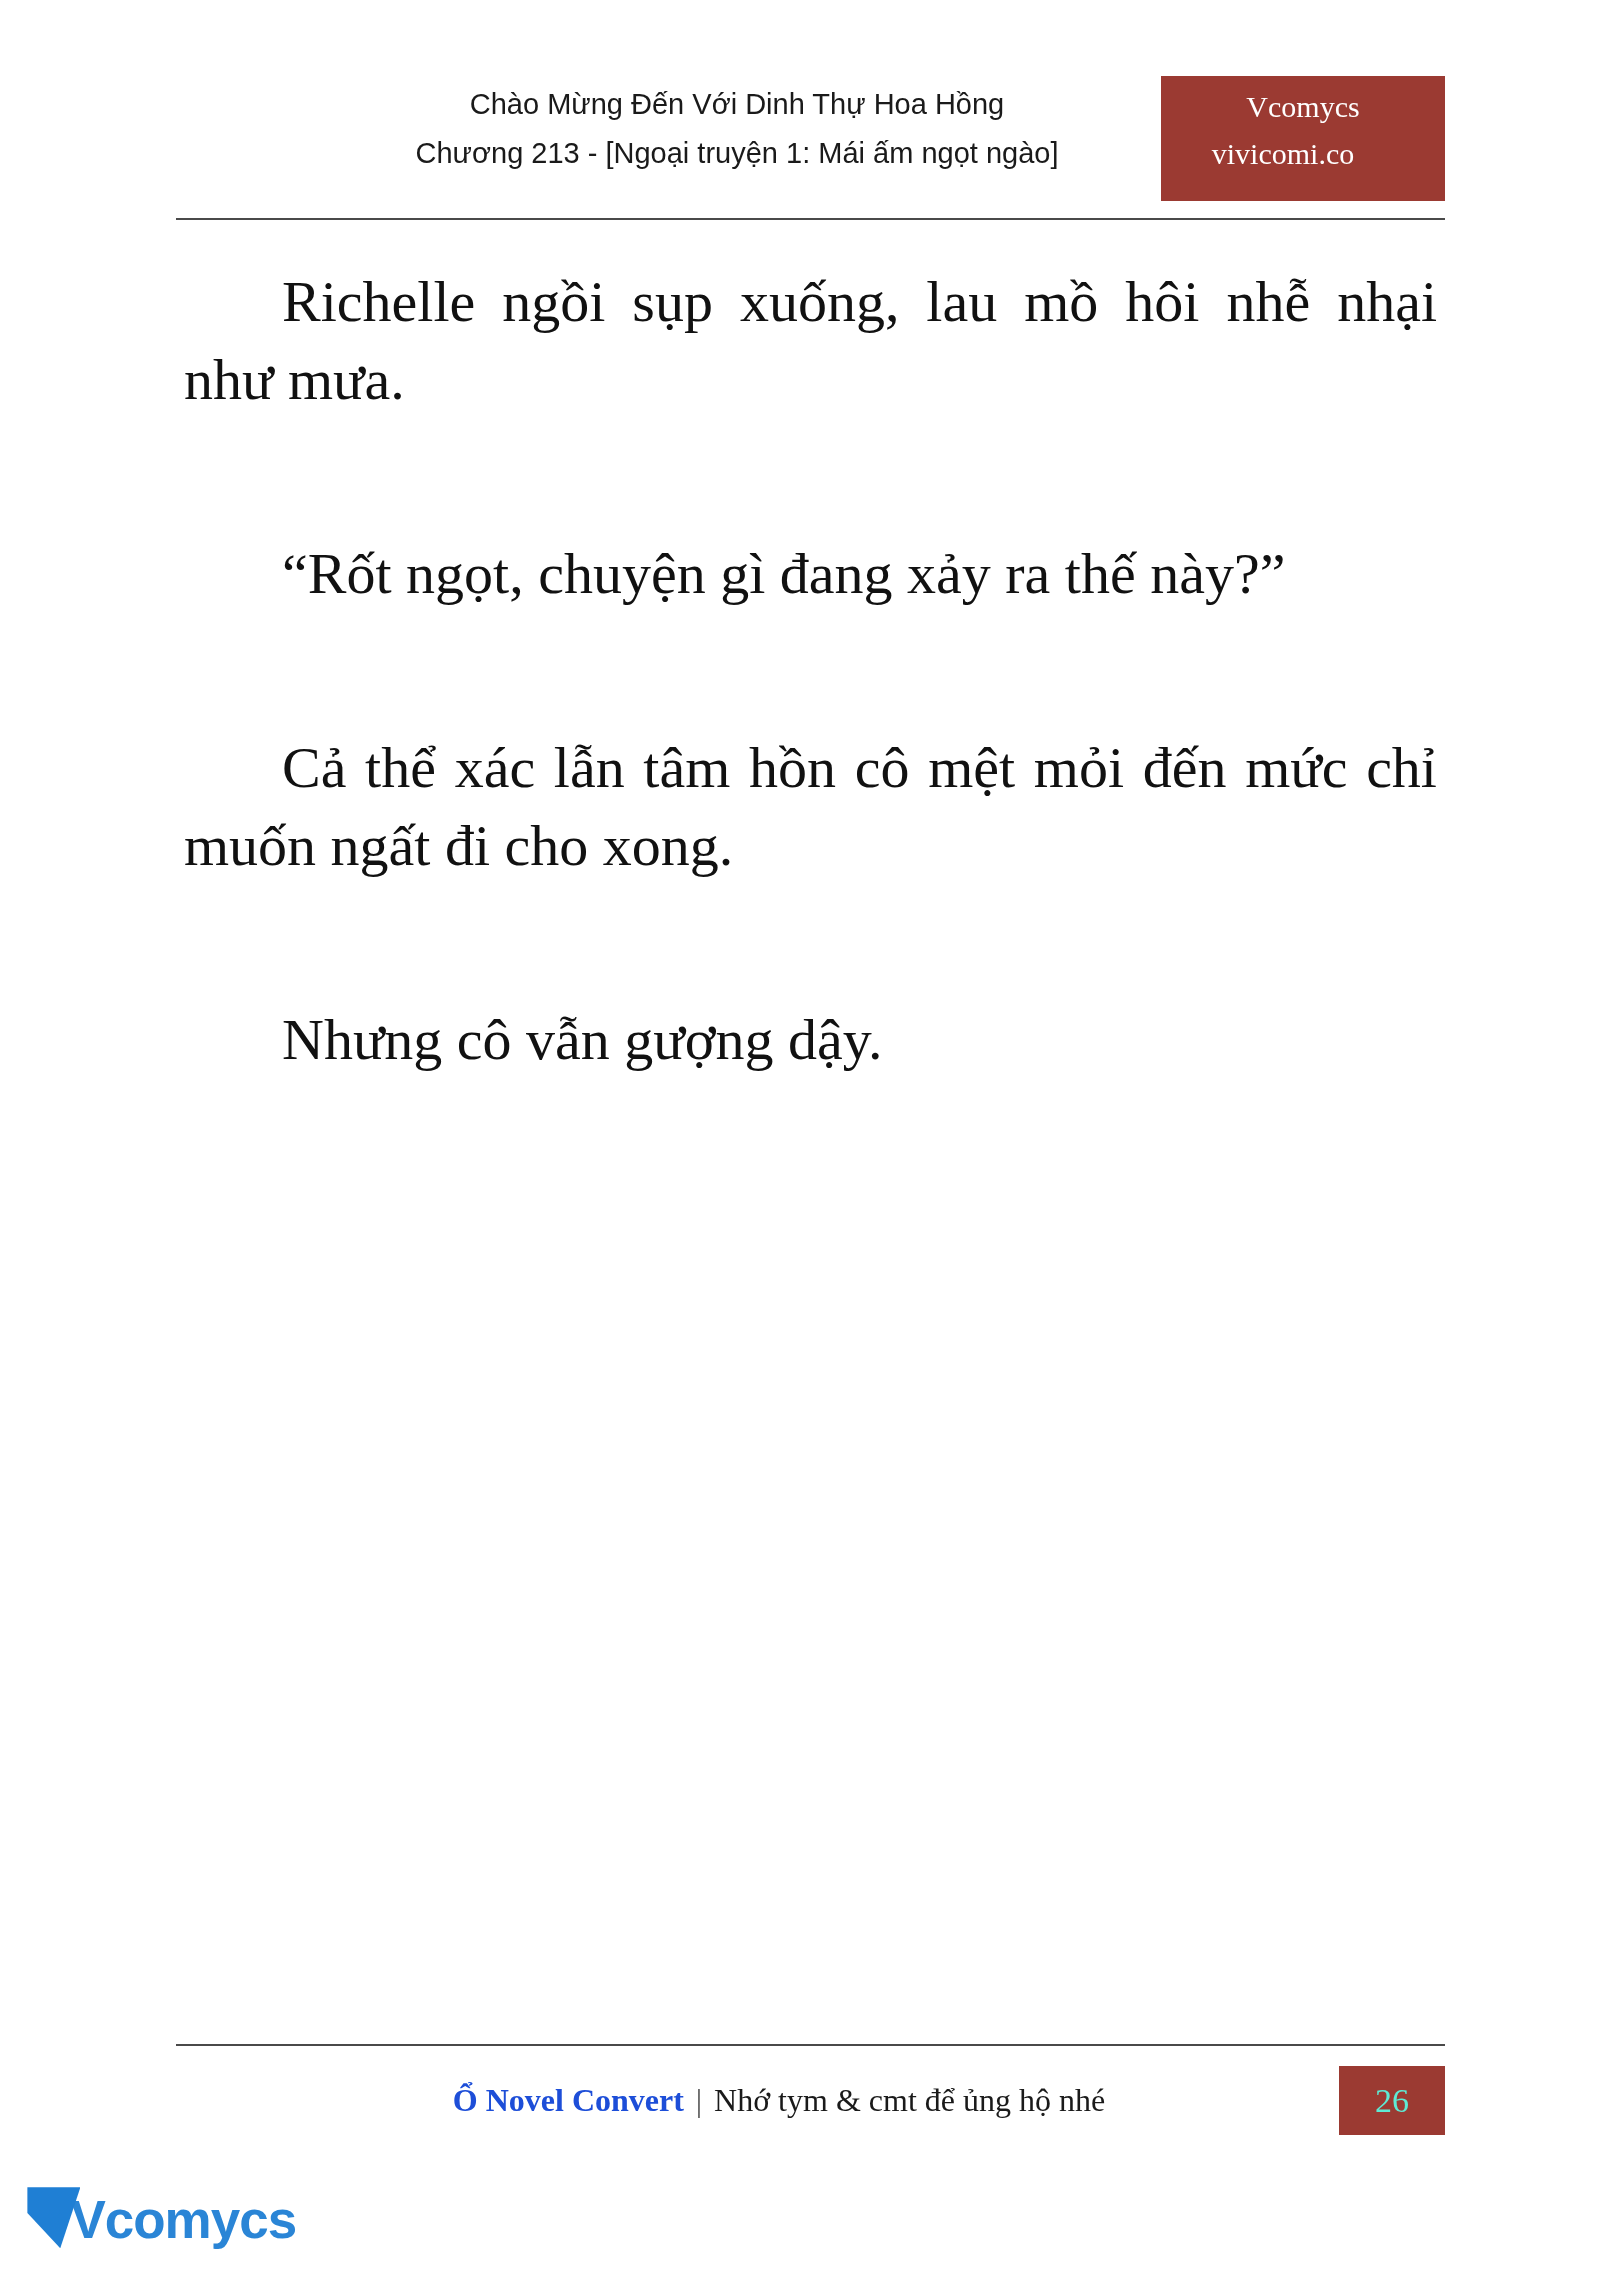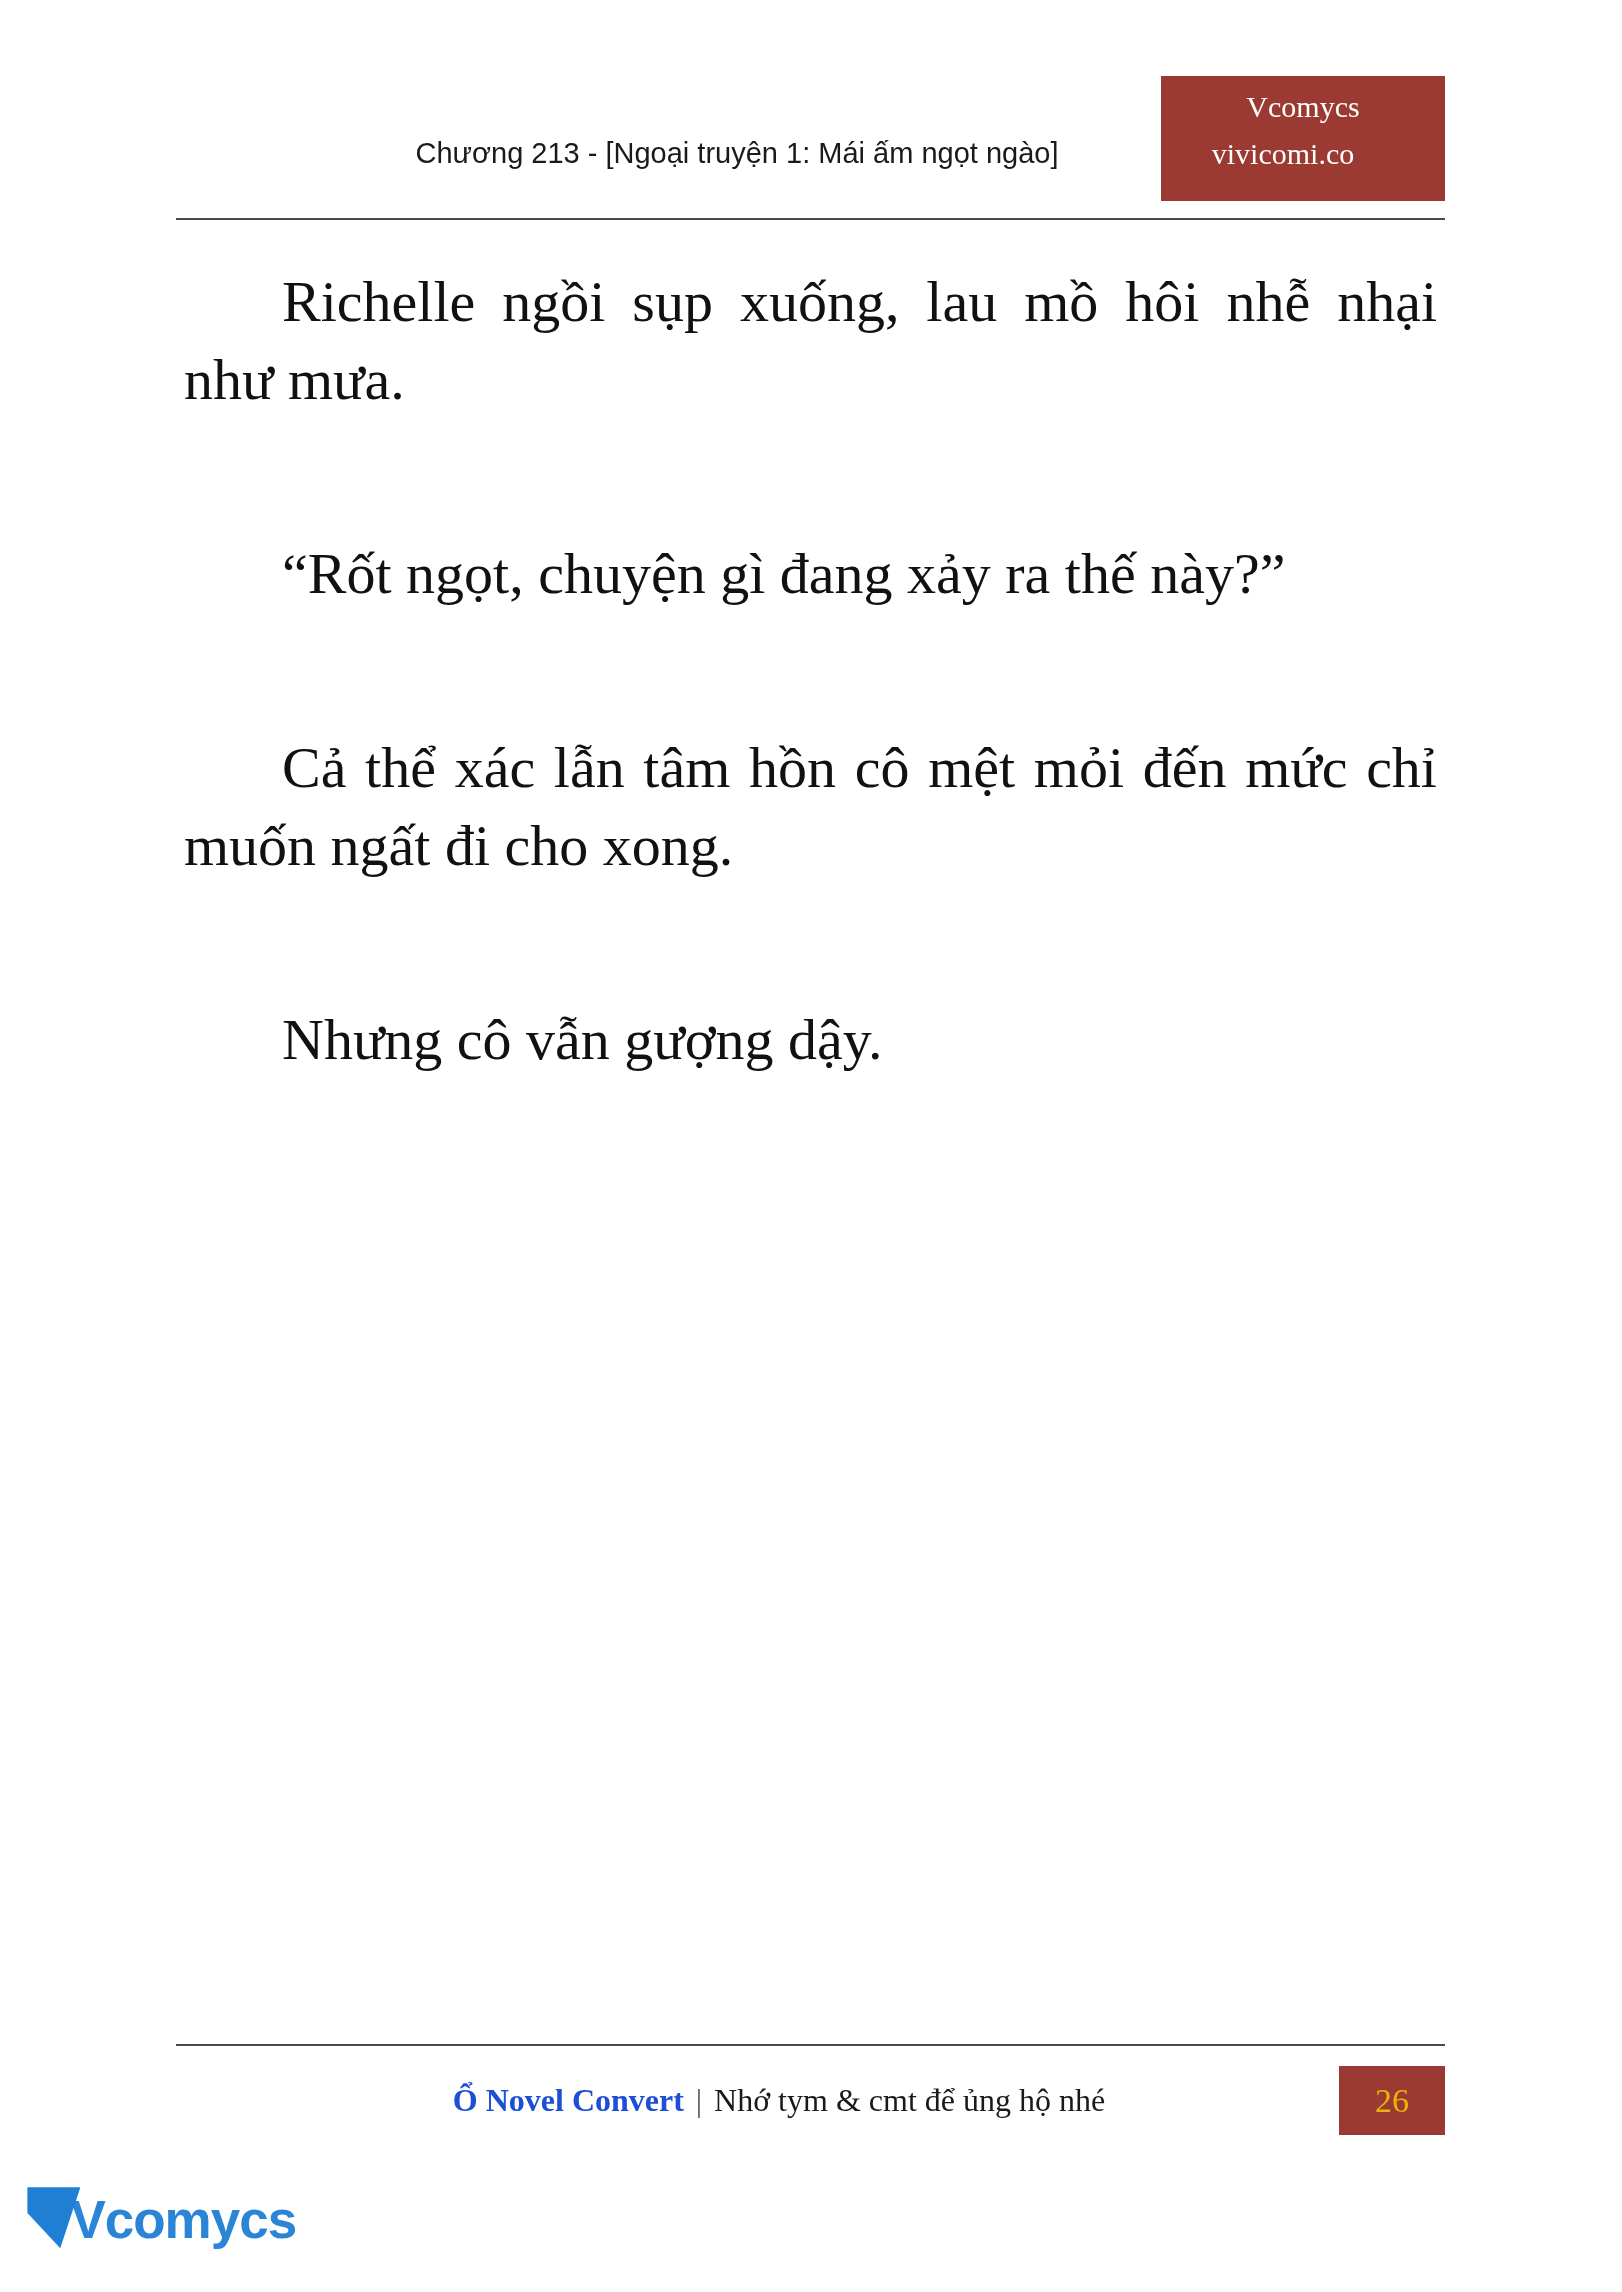--- a/index.html
+++ b/index.html
@@ -119,21 +119,21 @@
     color: #1a1a1a;
     margin-top: 12px;
   }
   .page-num-box {
     position: absolute;
     right: 0;
     top: -2px;
     width: 106px;
     height: 69px;
     background: #9b3a32;
-    color: #eab308;
+    color: #5eead4;
     font-family: "Liberation Serif", serif;
     font-size: 34px;
     line-height: 69px;
     text-align: center;
   }
 
   
   .watermark {
     position: absolute;
     left: 27.4px;
@@ -161,20 +161,21 @@
     color: #1f7fd4;
     opacity: 0.95;
   }
 </style>
 </head>
 <body>
 
 <div class="page">
 
   <div class="header">
+    <div class="header-line1">Chào Mừng Đến Với Dinh Thự Hoa Hồng</div>
     <div class="header-line2">Chương 213 - [Ngoại truyện 1: Mái ấm ngọt ngào]</div>
     <div class="brand-box">
       <div class="b1">Vcomycs</div>
       <div class="b2">vivicomi.co</div>
     </div>
   </div>
 
   <div class="content">
     <p class="para last-line-left">Richelle ngồi sụp xuống, lau mồ hôi nhễ nhại như mưa.</p>
     <p class="para last-line-left">“Rốt ngọt, chuyện gì đang xảy ra thế này?”</p>

